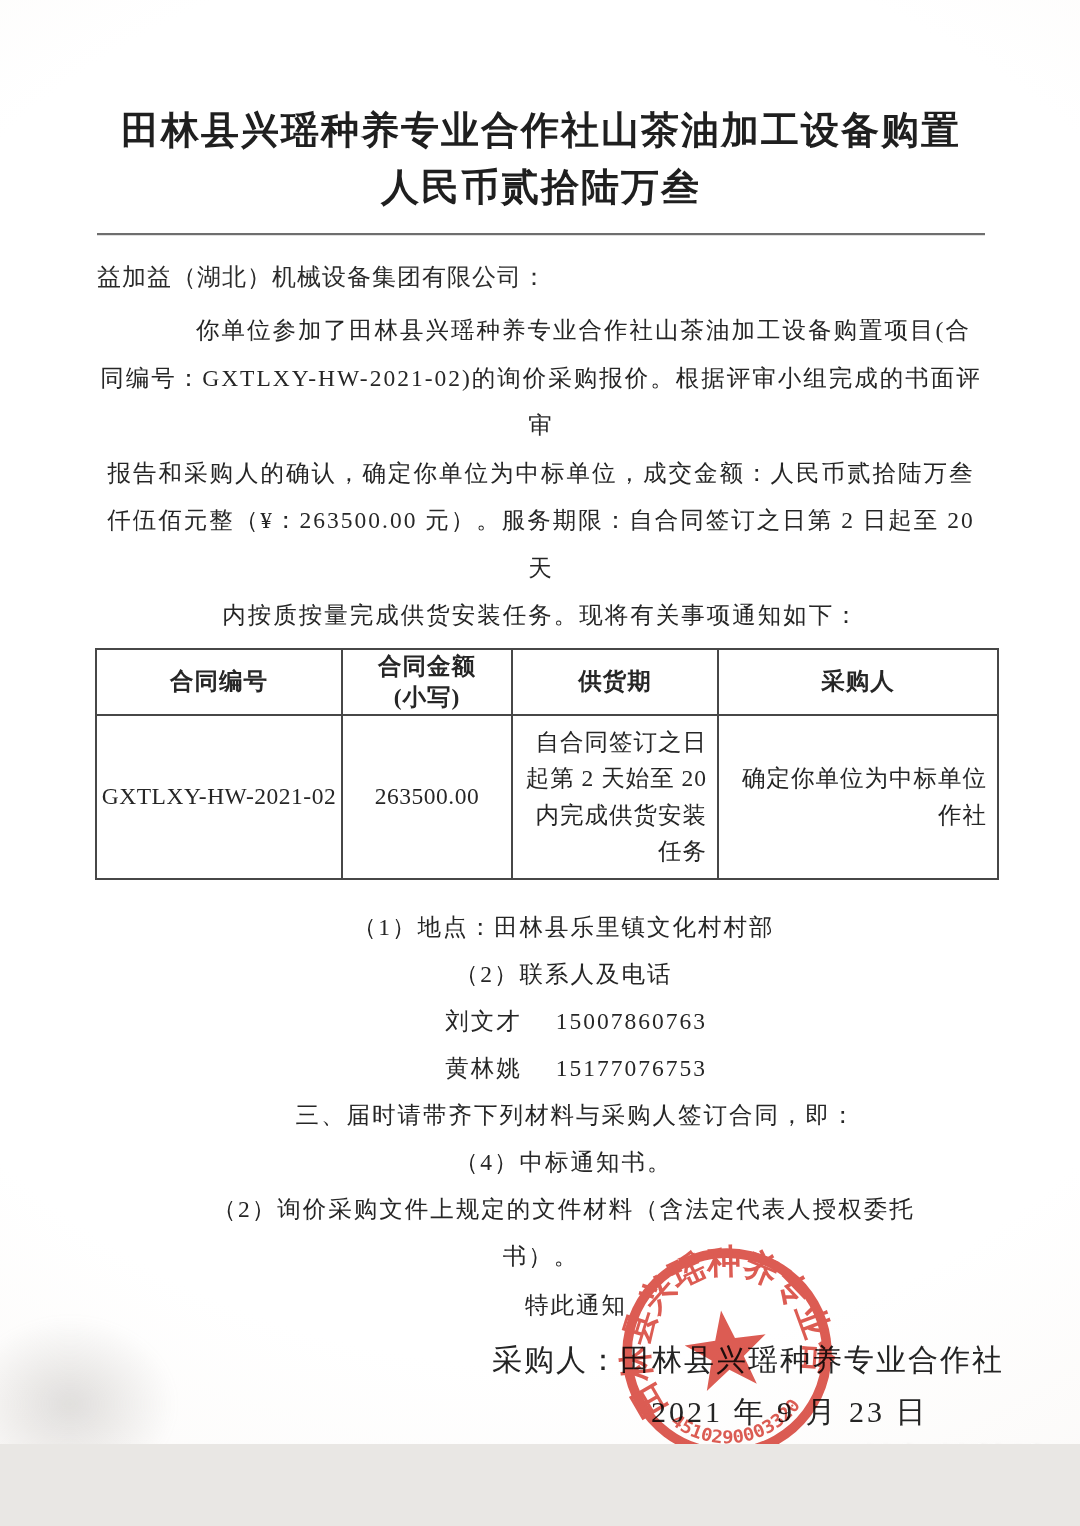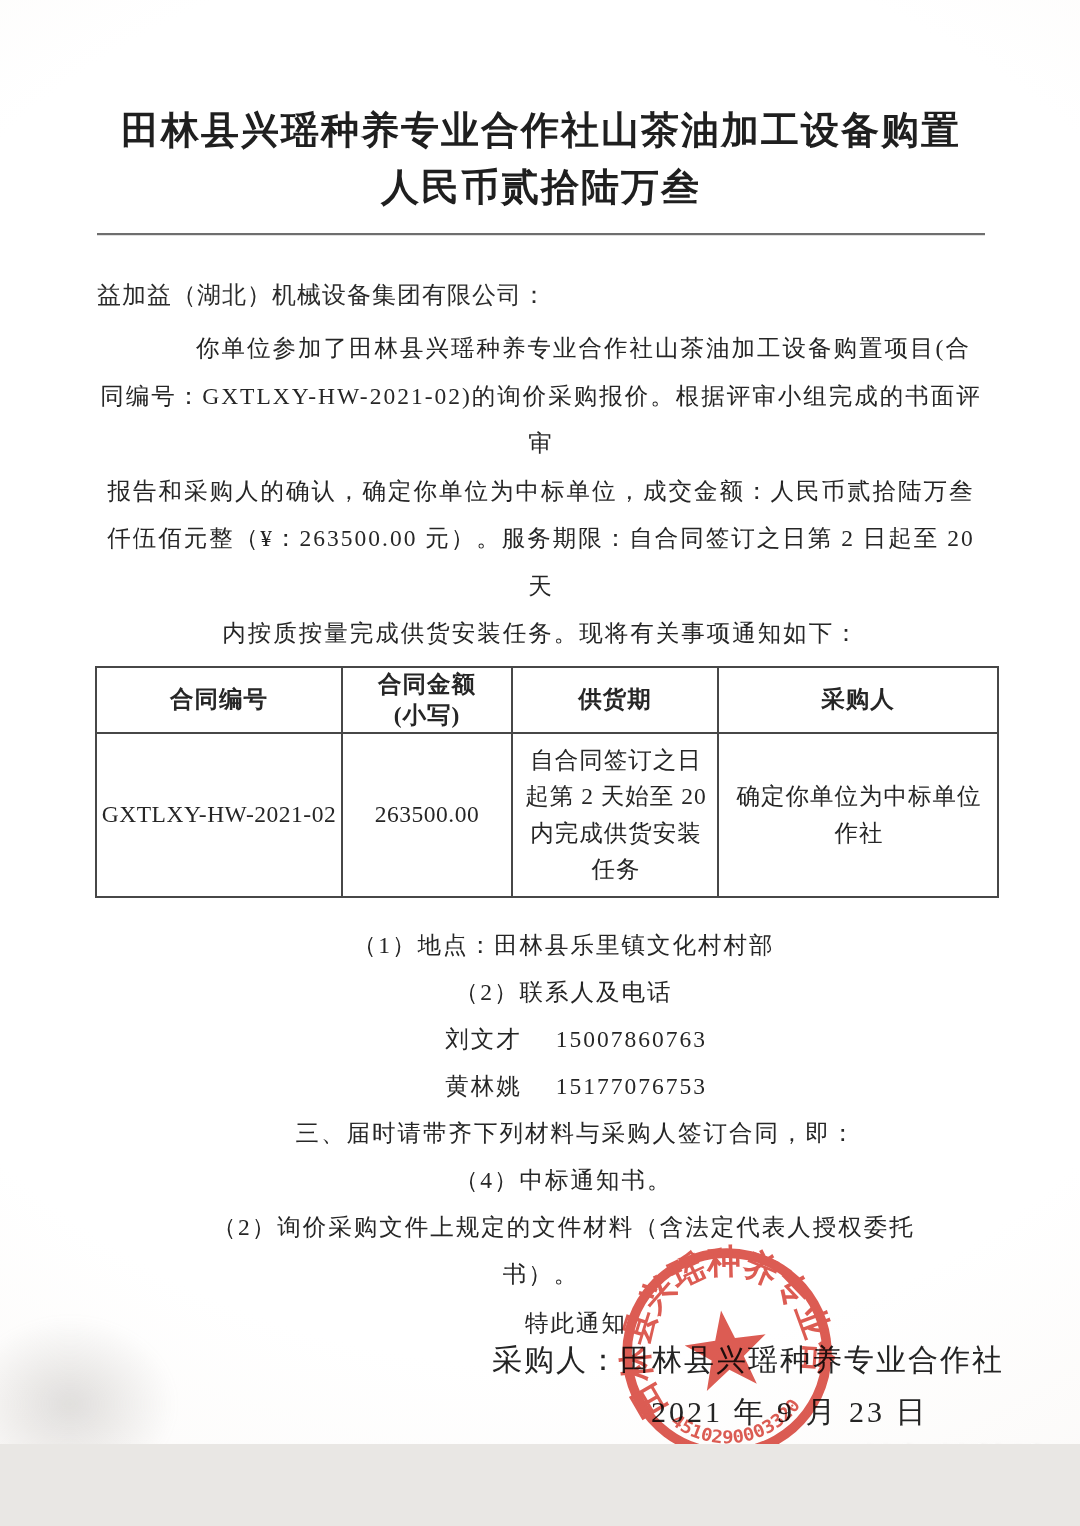--- a/index.html
+++ b/index.html
@@ -14,21 +14,21 @@
     color:#2b2b2b;
     overflow:hidden;
   }
   .content { padding:0 95px 0 97px; }
 
   .title { padding-top:102px; text-align:center; font-weight:bold; color:#1f1f1f; }
   .title span { display:block; font-size:38px; line-height:57px; letter-spacing:2px; }
 
   .rule { margin-top:17px; height:0; border-top:2px solid #6e6e6e; box-shadow:0 1px 0 rgba(0,0,0,.12); }
 
-  .recipient { margin-top:44px; font-size:24px; letter-spacing:1px; }
+  .recipient { margin-top:26px; font-size:24px; letter-spacing:1px; }
 
   .para { font-size:23.5px; letter-spacing:2px; color:#262626;text-align:center; }
   .pre  { white-space:pre-wrap; }
   .body-par { margin-top:14px; line-height:47.5px; text-indent:85px; }
   .item-one { margin-top:2px; line-height:42px; text-indent:70px; }
 
   table.contract {
     margin-top:8px; margin-left:-2px;
     width:902px;
     border-collapse:collapse;
@@ -39,21 +39,21 @@
     font-size:23.5px;
     color:#262626;
   }
   table.contract th {
     height:66px; font-weight:bold; text-align:center;
     white-space:pre-line; line-height:31px; letter-spacing:1px;
   }
   table.contract td { height:142px; vertical-align:middle; }
   .col1 { width:246px; } .col2 { width:170px; } .col3 { width:206px; } .col4 { width:280px; }
   td.cell-center { text-align:center; letter-spacing:0.5px; }
-  td.cell-left { text-align:center; padding:8px 10px 8px 12px; line-height:36.5px; letter-spacing:1px; }
+  td.cell-left { text-align:right; padding:8px 10px 8px 12px; line-height:36.5px; letter-spacing:1px; }
 
   .sections { margin-top:24px; }
   .sections p { line-height:47px; }
   .ind1 { text-indent:70px; }
   .ind2 { text-indent:45px; }
   .contact-line { text-indent:70px; }
   .contact-line .phone { margin-left:34px; letter-spacing:2px; }
   .closing { margin-top:2px; }
 
   .sig-purchaser { position:absolute; left:492px; top:1340px; font-size:30px; letter-spacing:2px; color:#242424; }

